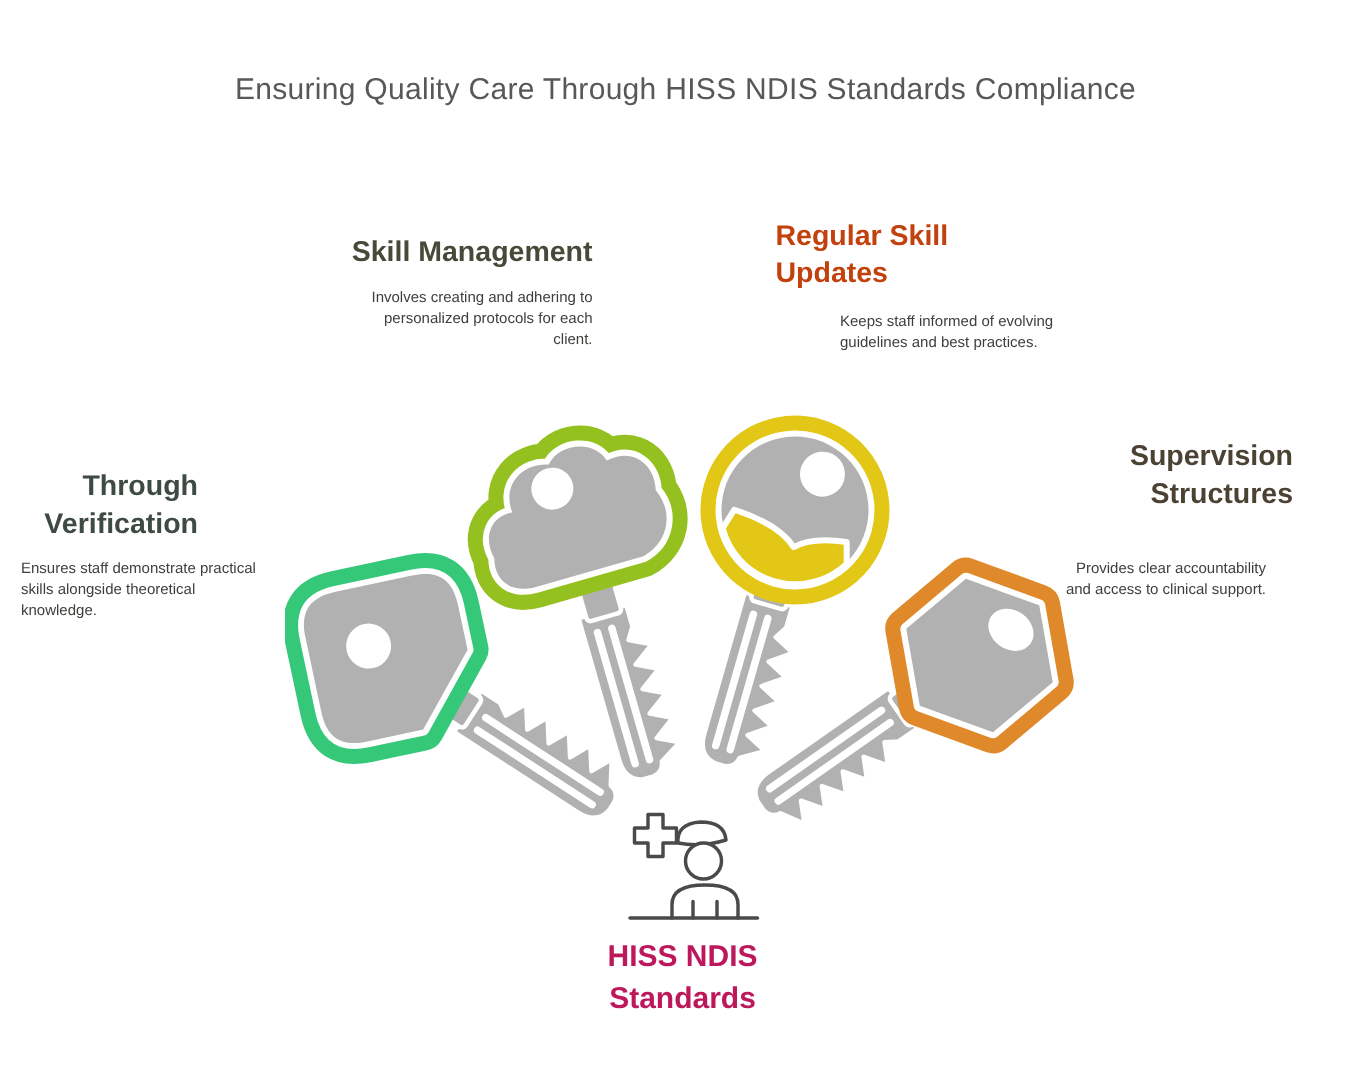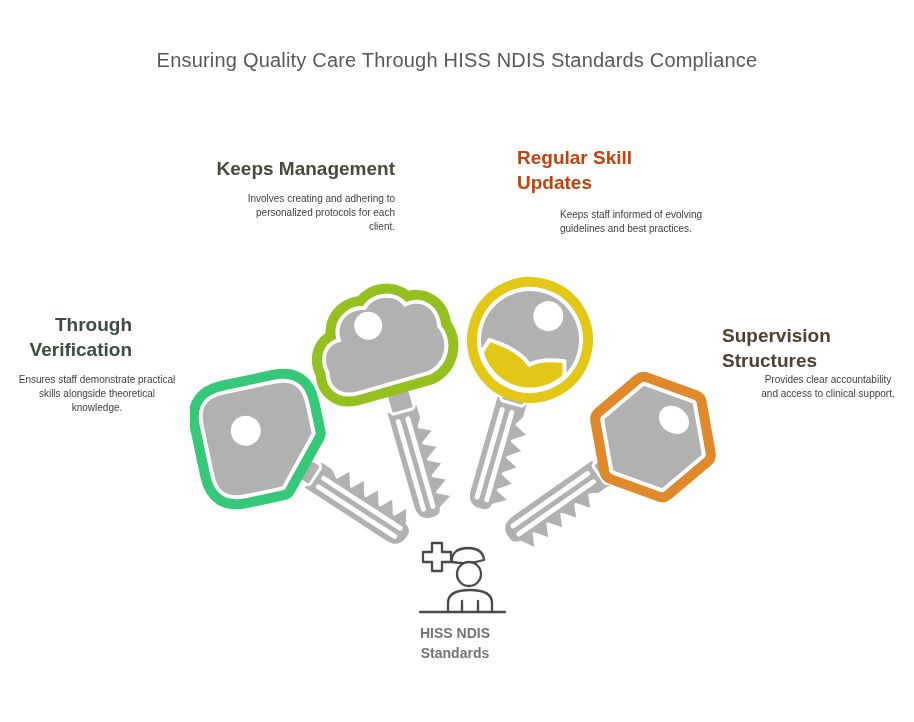--- a/index.html
+++ b/index.html
@@ -15,31 +15,31 @@
   }
   .sec-heading {
     position:absolute; margin:0;
     font-size:19px; font-weight:700; line-height:1.33;
   }
   .sec-body {
     position:absolute; margin:0;
     font-size:10px; line-height:1.41; color:#3e3e3b;
   }
   .h-formal { left:10px;  top:312px; width:122px; text-align:right; }
-  .b-formal { left:14px;  top:373px; width:166px; text-align:center; }
+  .b-formal { left:14px;  top:373px; width:166px; text-align:left; }
   .h-risk   { left:205px; top:156px; width:190px; text-align:right; }
   .b-risk   { left:235px; top:192px; width:160px; text-align:right; }
   .h-regular{ left:517px; top:145px; width:150px; text-align:left; }
   .b-regular{ left:517px; top:208px; width:175px; text-align:left;margin-left:43px; }
-  .h-superv { left:722px; top:323px; width:140px; text-align:left; }
-  .b-superv { left:757px; top:373px; width:142px; text-align:center; }
+  .h-superv { left:722px; top:292px; width:140px; text-align:right; }
+  .b-superv { left:702px; top:373px; width:142px; text-align:right; }
   .center-label {
     position:absolute; left:385px; top:624px; width:140px;
-    text-align:center; font-size:14px; font-weight:700;
-    line-height:1.42; color:#737373;
+    text-align:center; font-size:20px; font-weight:700;
+    line-height:1.42; color:#be185d;
   }
   .keys-svg  { position:absolute; left:190px; top:268px; }
   .nurse-svg { position:absolute; left:410px; top:535px; }
 
   
   .kgray   { fill:#b1b1b1; stroke:#ffffff; stroke-width:3; stroke-linejoin:round; }
   .kslot   { fill:#ffffff; }
   .ring    { fill:none; stroke-width:28; stroke-linejoin:round; stroke-linecap:round; }
   .ringw   { fill:none; stroke:#ffffff; stroke-width:8; stroke-linejoin:round; }
   .headfill{ fill:#b1b1b1; }
@@ -53,21 +53,21 @@
 </head>
 <body>
 
 <div class="canvas">
 
   <h1 class="title">Ensuring Quality Care Through HISS NDIS Standards Compliance</h1>
 
   <h2 class="sec-heading h-formal" style="color: rgb(61, 75, 66);">Through Verification</h2>
   <p class="sec-body b-formal">Ensures staff demonstrate practical skills alongside theoretical knowledge.</p>
 
-  <h2 class="sec-heading h-risk" style="color: rgb(73, 73, 58);">Keeps Management</h2>
+  <h2 class="sec-heading h-risk" style="color: rgb(73, 73, 58);">Skill Management</h2>
   <p class="sec-body b-risk">Involves creating and adhering to personalized protocols for each client.</p>
 
   <h2 class="sec-heading h-regular" style="color: #c2410c;">Regular Skill Updates</h2>
   <p class="sec-body b-regular">Keeps staff informed of evolving guidelines and best practices.</p>
 
   <h2 class="sec-heading h-superv" style="color: rgb(76, 66, 51);">Supervision Structures</h2>
   <p class="sec-body b-superv">Provides clear accountability and access to clinical support.</p>
 
   <svg class="keys-svg" width="540" height="375" viewBox="0 0 540 375">
     <defs>

